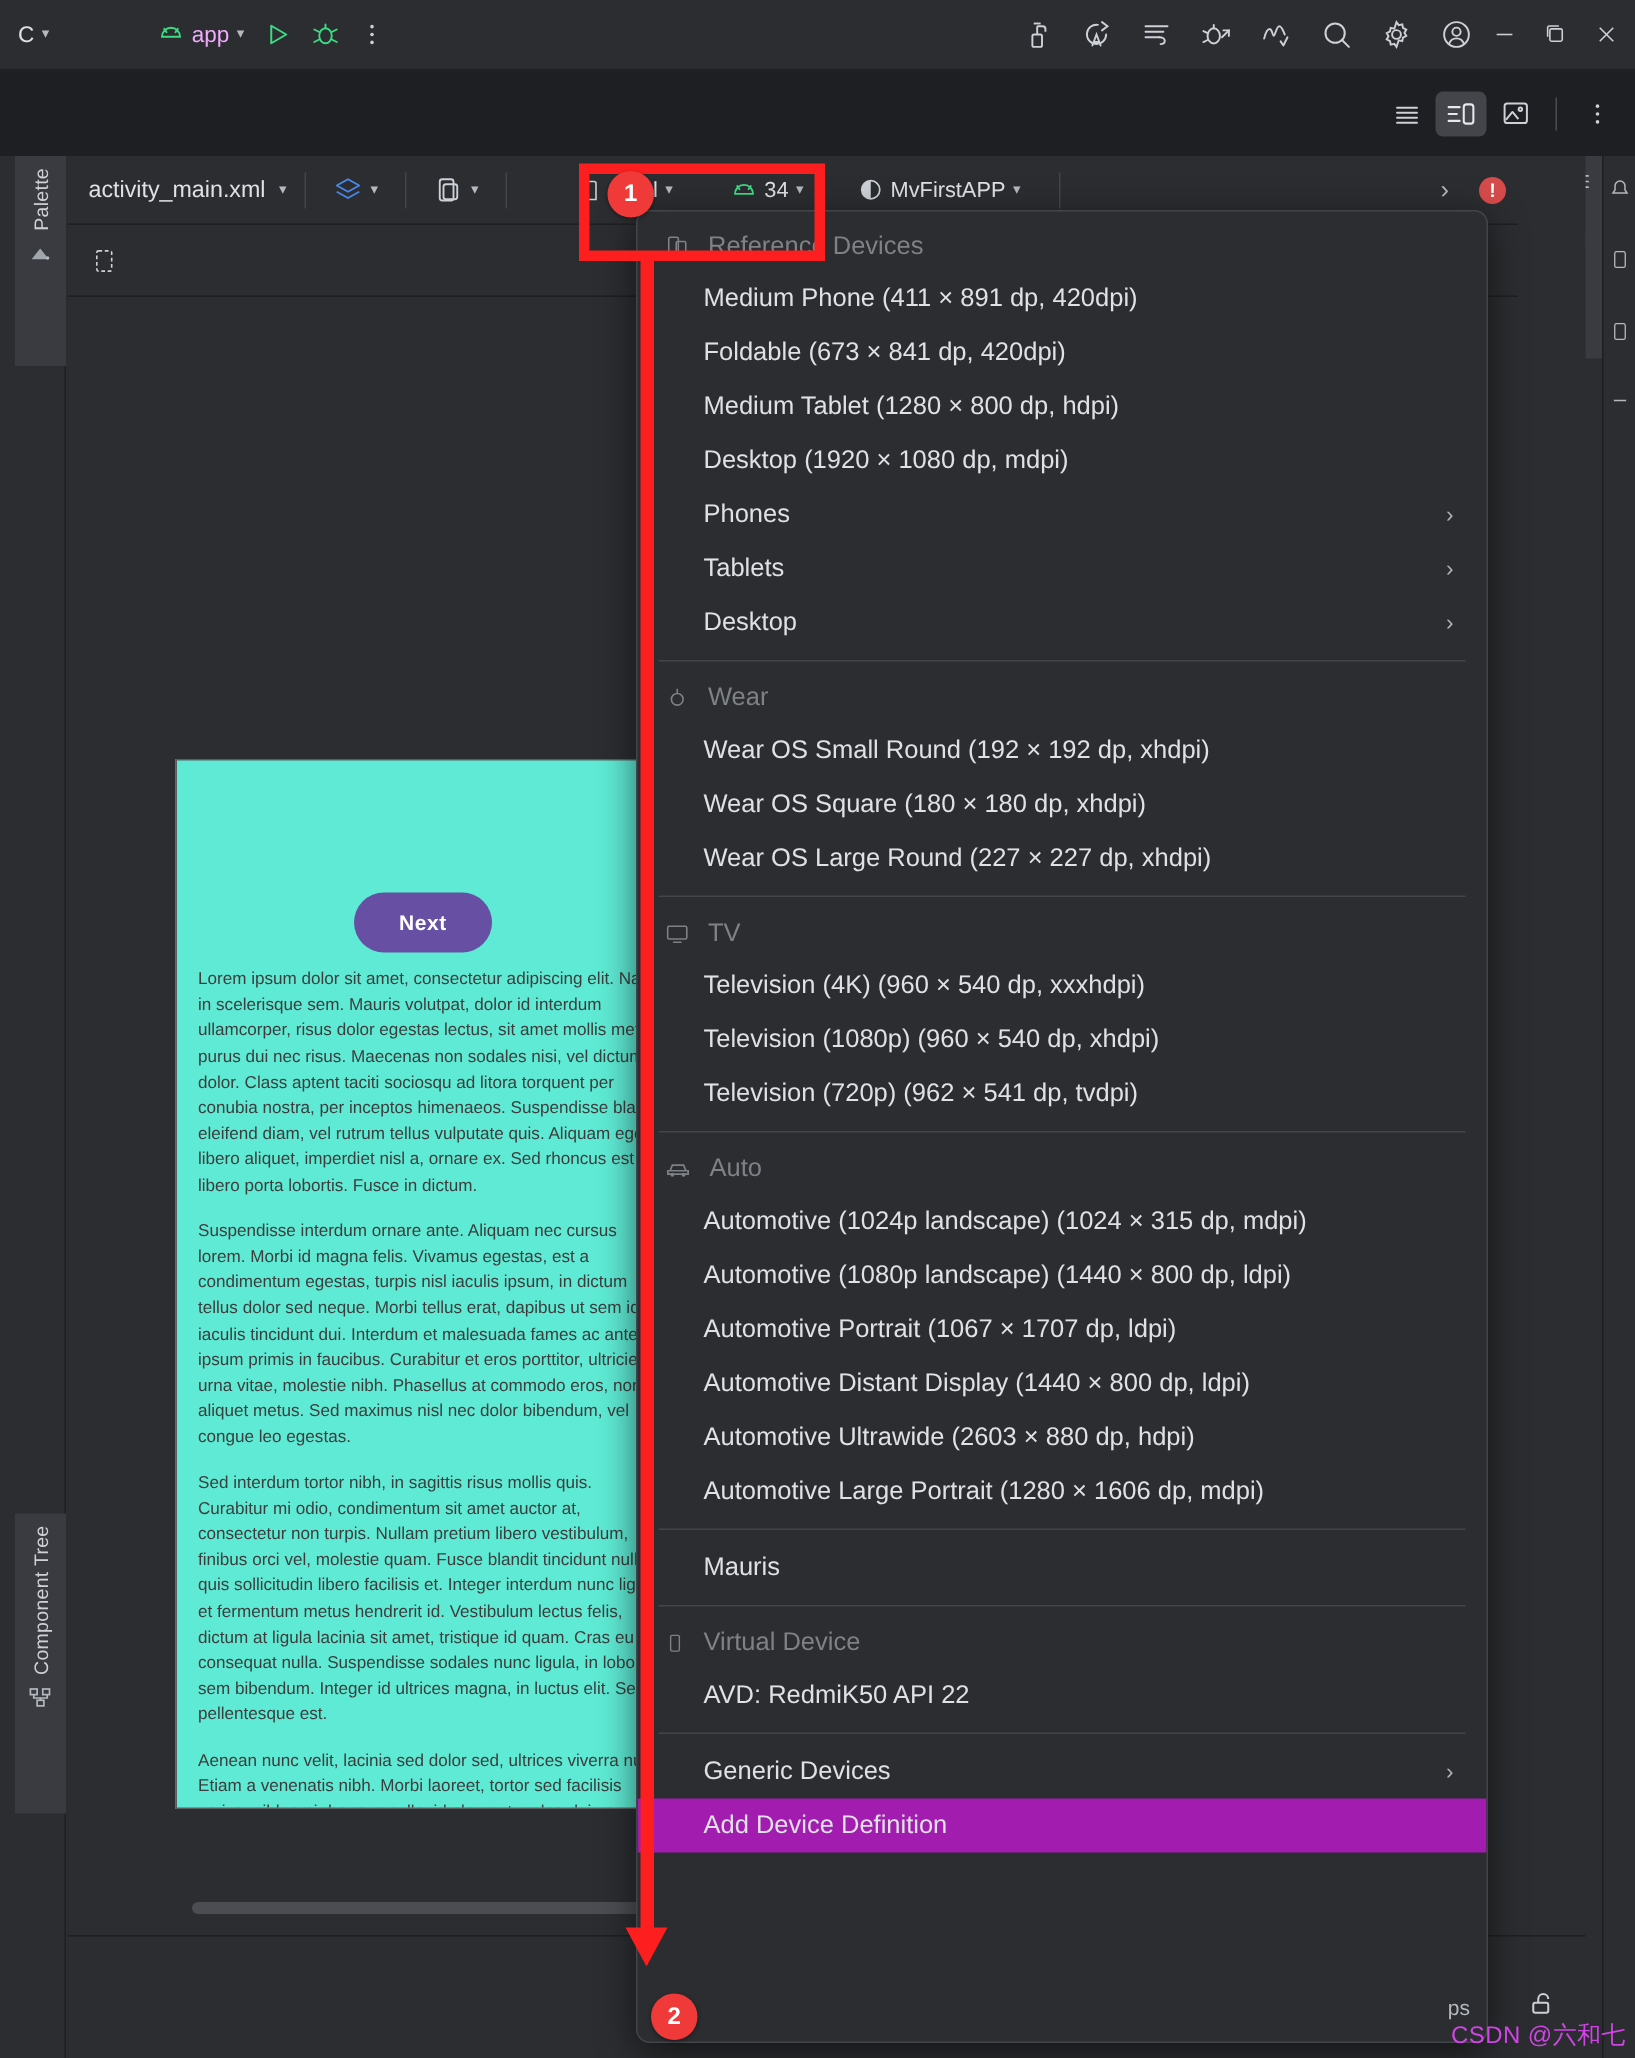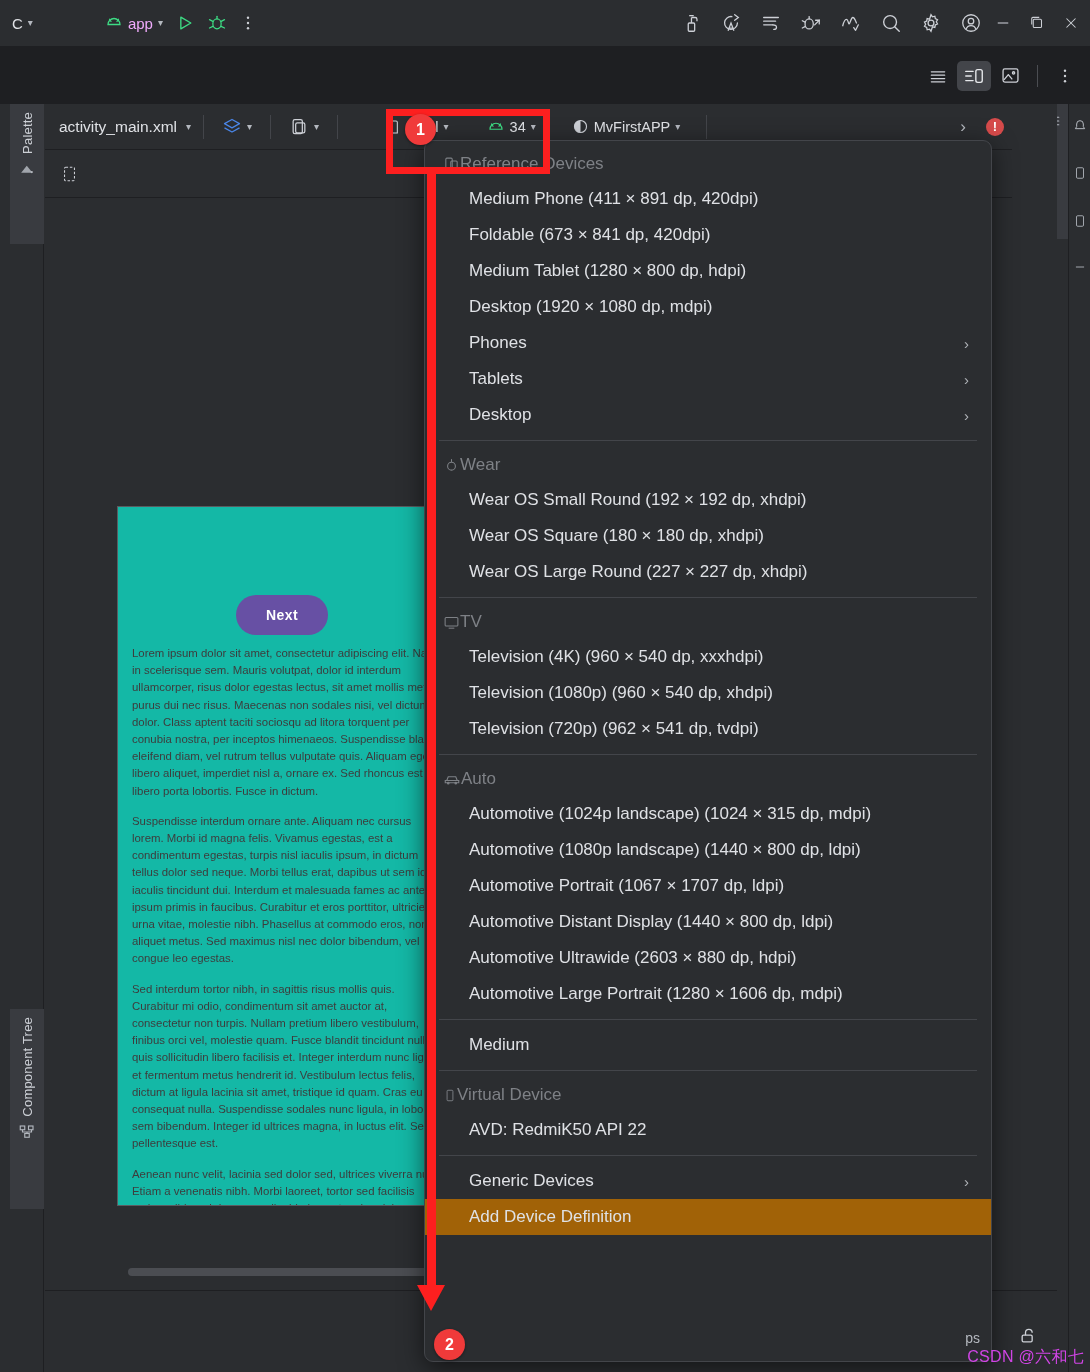--- a/index.html
+++ b/index.html
@@ -92,21 +92,21 @@
     position:absolute; left:0; top:46px; width:967px; height:48px;
     background:#2b2d30; border-bottom:1px solid #1e1f22;
     display:flex; align-items:center; padding-left:16px;
   }
   .canvas{
     position:absolute; left:0; top:94px; width:967px; height:1124px;
     background:#2b2d30; overflow:hidden;
   }
   .phone-frame{
     position:absolute; left:72px; top:308px; width:330px; height:700px;
-    background:#14b8a6; border:1px solid #5a5c60;text-decoration:underline;
+    background:#5eead4; border:1px solid #5a5c60;text-decoration:underline;
   }
   .phone-inner{ position:relative; width:100%; height:100%; padding:0 14px; overflow:hidden;}
   .next-btn{
     position:absolute; left:50%; transform:translateX(-50%); top:88px;
     background:#6750a4; color:#ffffff; border-radius:22px;
     padding:12px 30px; font-size:14px; font-weight:bold; letter-spacing:0.4px;
   }
   .body-text{
     position:absolute; top:138px; left:14px; right:2px;
     font-size:11.4px; line-height:17.2px; color:#3d3d3d;
@@ -125,28 +125,28 @@
   }
 
   
   .menu{
     position:absolute; left:424px; top:140px; width:568px; height:1222px;
     background:#2b2d30; border:1px solid #43454a; border-radius:9px;
     box-shadow:0 6px 24px rgba(0,0,0,0.55);
     padding:6px 0 5px 0; overflow:hidden; z-index:50;
   }
   .m-header{
-    display:flex; align-items:center; 
+    display:flex; align-items:center; gap:12px;
     padding:7px 0 7px 18px; font-size:17px; color:#7e8186;
   }
   .m-item{
     display:flex; align-items:center; justify-content:space-between;
     padding:8px 22px 8px 44px; font-size:17px; color:#dfe1e5; white-space:nowrap;
   }
-  .m-item.selected{ background:#a16207; }
+  .m-item.selected{ background:#a21caf; }
   .m-arrow{ color:#b0b3b8; font-size:15px; }
   .m-sep{ height:1px; background:#43454a; margin:7px 14px; }
 
   
   .anno-rect{
     position:absolute; left:386px; top:109px; width:164px; height:65px;
     border:7px solid #fd1f1f; z-index:70; pointer-events:none;
   }
   .anno-arrow-tail{
     position:absolute; left:427px; top:170px; width:9px; height:1120px;
@@ -598,21 +598,21 @@
     </div>
   <div class="m-item">
       <span>Automotive Ultrawide (2603 × 880 dp, hdpi)</span>
     </div>
   <div class="m-item">
       <span>Automotive Large Portrait (1280 × 1606 dp, mdpi)</span>
     </div>
 
   <div class="m-sep"></div>
   <div class="m-item">
-      <span>Medium</span>
+      <span>Mauris</span>
     </div>
   <div class="m-sep"></div>
 
   <div class="m-header">
     <span>
       <svg class="icon-svg" width="14" height="17" viewBox="0 0 24 24" fill="none" stroke="#7e8186" stroke-width="1.6">
           <rect x="7" y="3" width="10" height="18" rx="1.6"></rect>
         </svg>
     </span>
     <span>Virtual Device</span>

